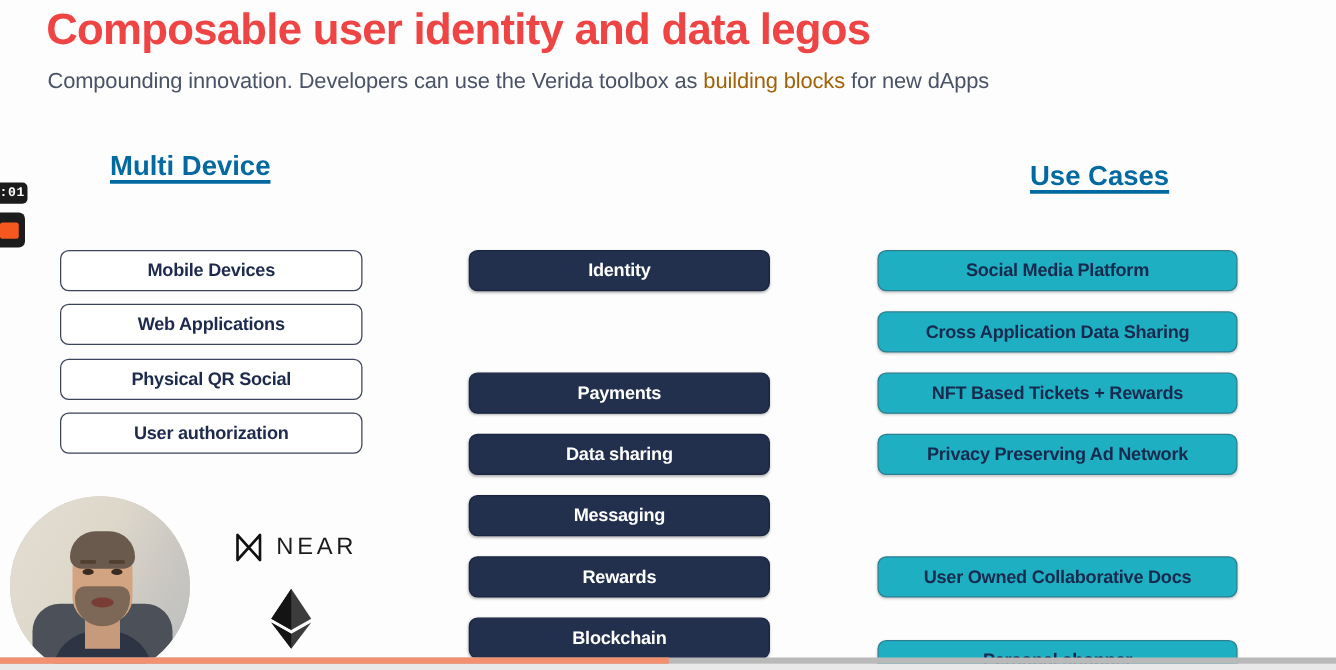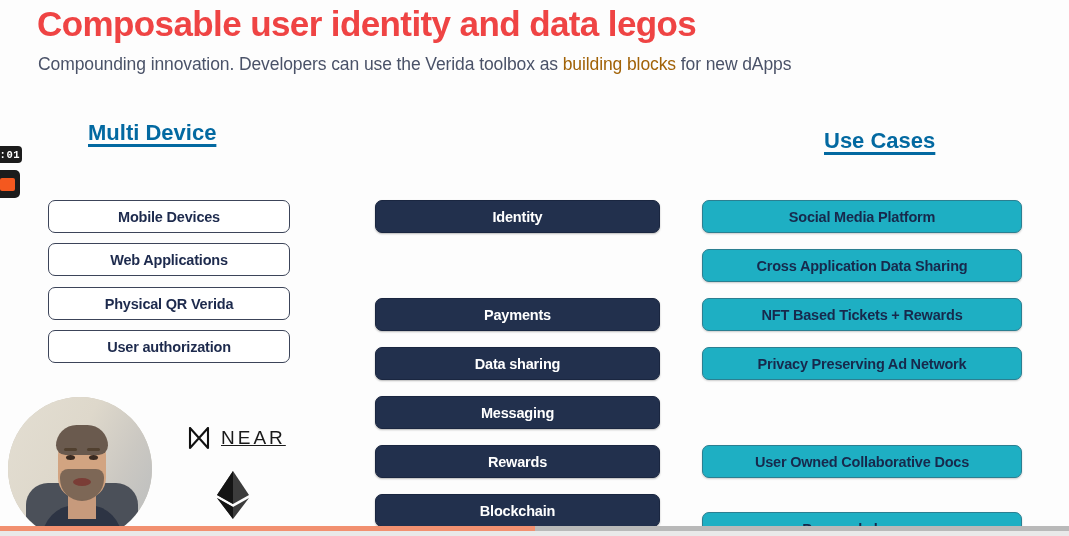--- a/index.html
+++ b/index.html
@@ -75,30 +75,30 @@
   .box.white {
     left: 48px;
     width: 242px;
     background: #ffffff;
     border: 1.6px solid #3c4459;
     color: #1d2a4d;
   }
 
   .box.navy {
     left: 375px;
-    width: 285px;
+    width: 241px;
     background: #22304d;
     border: 1px solid #1a2640;
     color: #ffffff;
     box-shadow: 0 1px 2px rgba(0,0,0,0.28);
   }
 
   .box.teal {
     left: 702px;
-    width: 320px;
+    width: 288px;
     background: #1eafc3;
     border: 1.6px solid #2b7f91;
     color: #17294c;
     box-shadow: 0 1px 2px rgba(0,0,0,0.2);
   }
 
   
   #webcam {
     position: absolute;
     left: 8px;
@@ -181,21 +181,20 @@
     position: absolute;
     left: 186px; top: 425px;
     display: flex; align-items: center; gap: 9px;
   }
   #near-logo .mark { width: 26px; height: 26px; }
   #near-logo .word {
     font-size: 19px;
     letter-spacing: 3px;
     color: #1a1a1a;
     font-weight: 400;
-    text-decoration: underline;
   }
   #eth-logo {
     position: absolute;
     left: 215px; top: 470px;
     width: 36px; height: 50px;
   }
 
   
   #rec-timer {
     position: absolute;
@@ -257,21 +256,21 @@
 
   <div class="title">Composable user identity and data legos</div>
 
   <div class="subtitle"><span>Compounding innovation. Developers can use the Verida toolbox as </span><b>building blocks</b><span> for new dApps</span></div>
 
   <div class="col-head" id="head-multi">Multi Device</div>
   <div class="col-head" id="head-use">Use Cases</div>
 
   <div class="box white" style="top:200px">Mobile Devices</div>
   <div class="box white" style="top:243px">Web Applications</div>
-  <div class="box white" style="top:287px">Physical QR Verida</div>
+  <div class="box white" style="top:287px">Physical QR Social</div>
   <div class="box white" style="top:330px">User authorization</div>
 
   <div class="box navy" style="top:200px">Identity</div>
   <div class="box navy" style="top:298px">Payments</div>
   <div class="box navy" style="top:347px">Data sharing</div>
   <div class="box navy" style="top:396px">Messaging</div>
   <div class="box navy" style="top:445px">Rewards</div>
   <div class="box navy" style="top:494px">Blockchain</div>
 
   <div class="box teal" style="top:200px">Social Media Platform</div>

